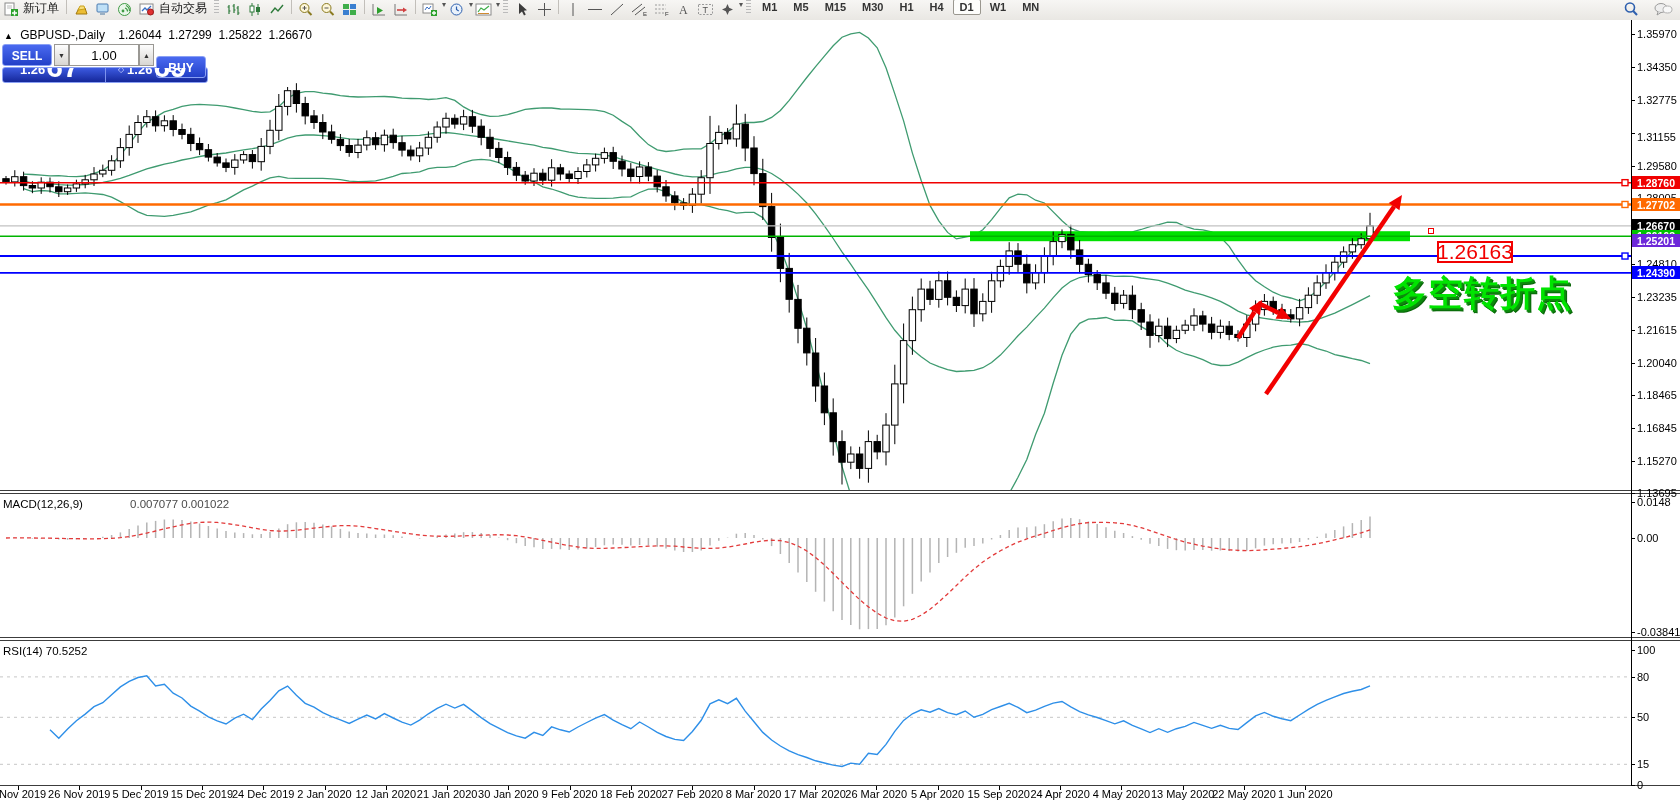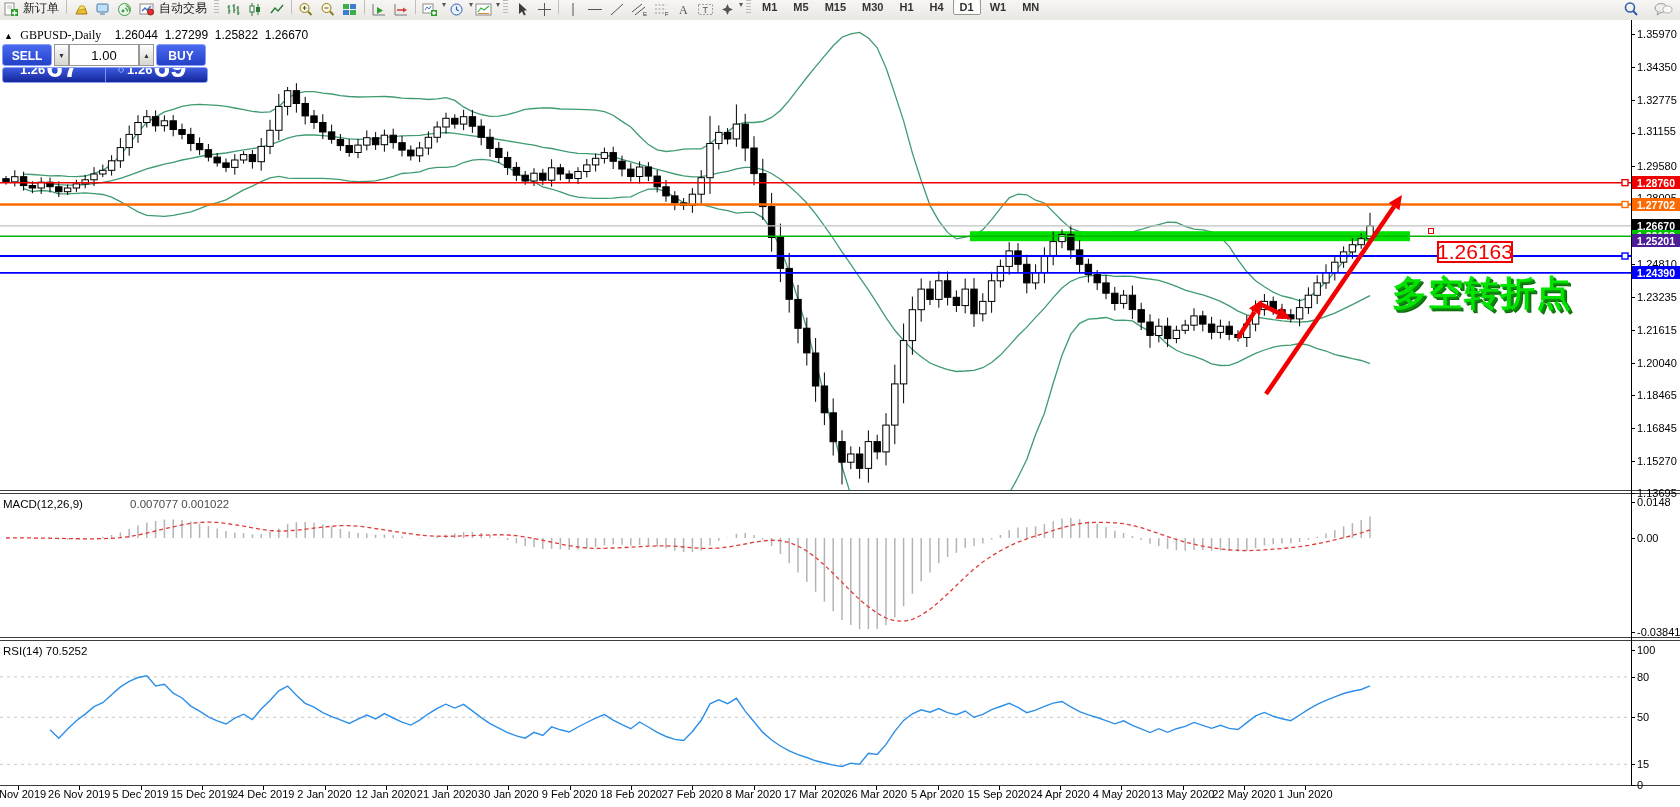--- a/index.html
+++ b/index.html
@@ -28,21 +28,21 @@
   .ptick{position:absolute;left:1637px;font-size:11px;color:#000;transform:translateY(-6px);}
   .ptickmark{position:absolute;left:1631px;width:4px;height:1px;background:#000;}
   .pbox{position:absolute;left:1632px;width:48px;height:13px;color:#fff;font-size:10.5px;font-weight:bold;
         display:flex;align-items:center;justify-content:center;letter-spacing:0;}
   .dlabel{position:absolute;top:768px;font-size:11px;color:#000;transform:translateX(-50%);white-space:nowrap;}
   .dtick{position:absolute;top:766px;width:1px;height:4px;background:#000;}
   .panelabel{position:absolute;font-size:11.5px;color:#000;white-space:pre;}
   
   #chead{position:absolute;left:4px;top:8px;font-size:12px;color:#000;white-space:nowrap;}
   #chead .tri{font-size:9px;margin-right:4px;}
-  #chead b{font-weight:normal;margin-right:10px;font-family:Liberation Serif, serif;}
+  #chead b{font-weight:normal;margin-right:10px;}
   #tpanel{position:absolute;left:2px;top:24px;width:206px;height:58px;}
   #tp-row1{display:flex;height:22px;}
   .tpbtn{width:50px;height:22px;color:#fff;font-size:12px;font-weight:bold;text-align:center;line-height:22px;
      background:linear-gradient(#4a6af0,#2340c8);border:1px solid #8aa0f4;border-radius:3px;box-sizing:border-box;}
   .spinbtn{width:15px;height:22px;background:linear-gradient(#fdfdfd,#d8d6d2);border:1px solid #9a9894;
      box-sizing:border-box;font-size:7px;color:#333;text-align:center;line-height:22px;}
   #vol{width:70px;height:22px;border:1px solid #9a9894;box-sizing:border-box;text-align:center;font-size:13px;
      font-family:"Liberation Sans",sans-serif;padding:0;}
   #tp-row2{display:flex;height:16px;margin-top:1px;border-radius:3px;overflow:hidden;
      background:linear-gradient(#3c5ae0,#15279a);border:1px solid #8aa0f4;box-sizing:border-box;}
@@ -776,21 +776,21 @@
       <span>1.25822</span>&nbsp;
       <span>1.26670</span>
     </div>
 
     <div id="tpanel">
       <div id="tp-row1">
         <div class="tpbtn">SELL</div>
         <div class="spinbtn" style="margin-left:2px;">▼</div>
         <input id="vol" readonly="" value="1.00" style="">
         <div class="spinbtn">▲</div>
-        <div class="tpbtn" style="margin-left:2px;">BUY</div>
+        <div class="tpbtn" style="margin-left:2px;margin-top:12px;">BUY</div>
       </div>
       <div id="tp-row2">
         <div class="bigpx">
           <span class="sm">1.26</span>
           <span class="bg">67</span>
           <span class="sup">0</span>
         </div>
         <div id="tp-div"></div>
         <div class="bigpx">
           <span class="dia">◇</span>
@@ -809,21 +809,21 @@
     <div id="note">多空转折点</div>
 
     <div id="gen">
         <div class="ptickmark" style="top:14.0px"></div>
         <div class="ptick" style="top:14.0px">1.35970</div>
         <div class="ptickmark" style="top:47.4px"></div>
         <div class="ptick" style="top:47.4px">1.34350</div>
         <div class="ptickmark" style="top:79.9px"></div>
         <div class="ptick" style="top:79.9px">1.32775</div>
         <div class="ptickmark" style="top:113.3px"></div>
-        <div class="ptick" style="top:111px">1.31155</div>
+        <div class="ptick" style="top:117px">1.31155</div>
         <div class="ptickmark" style="top:145.8px"></div>
         <div class="ptick" style="top:145.8px">1.29580</div>
         <div class="ptickmark" style="top:178.2px"></div>
         <div class="ptick" style="top:178.2px">1.28005</div>
         <div class="ptickmark" style="top:211.6px"></div>
         <div class="ptick" style="top:211.6px">1.26385</div>
         <div class="ptickmark" style="top:244.1px"></div>
         <div class="ptick" style="top:244.1px">1.24810</div>
         <div class="ptickmark" style="top:276.6px"></div>
         <div class="ptick" style="top:276.6px">1.23235</div>
@@ -836,21 +836,21 @@
         <div class="ptickmark" style="top:408.3px"></div>
         <div class="ptick" style="top:408.3px">1.16845</div>
         <div class="ptickmark" style="top:440.8px"></div>
         <div class="ptick" style="top:440.8px">1.15270</div>
         <div class="ptickmark" style="top:473.3px"></div>
         <div class="ptick" style="top:473.3px">1.13695</div>
         <div class="pbox" style="top:156.2px;background:#f00000">1.28760</div>
         <div class="pbox" style="top:178.0px;background:#ff6a00">1.27702</div>
         <div class="pbox" style="top:199.3px;background:#000000">1.26670</div>
         <div class="pbox" style="top:209.7px;background:#00c300">1.26163</div>
-        <div class="pbox" style="top:214px;background:#4c1d95">1.25201</div>
+        <div class="pbox" style="top:214px;background:#6d28d9">1.25201</div>
         <div class="pbox" style="top:246.3px;background:#0000ff">1.24390</div>
         <div class="ptickmark" style="top:481.8px"></div>
         <div class="ptick" style="top:481.8px">0.0148</div>
         <div class="ptickmark" style="top:518.0px"></div>
         <div class="ptick" style="top:518.0px">0.00</div>
         <div class="ptickmark" style="top:611.9px"></div>
         <div class="ptick" style="top:611.9px">-0.038415</div>
         <div class="ptickmark" style="top:630.0px"></div>
         <div class="ptick" style="top:630.0px">100</div>
         <div class="ptickmark" style="top:656.9px"></div>

